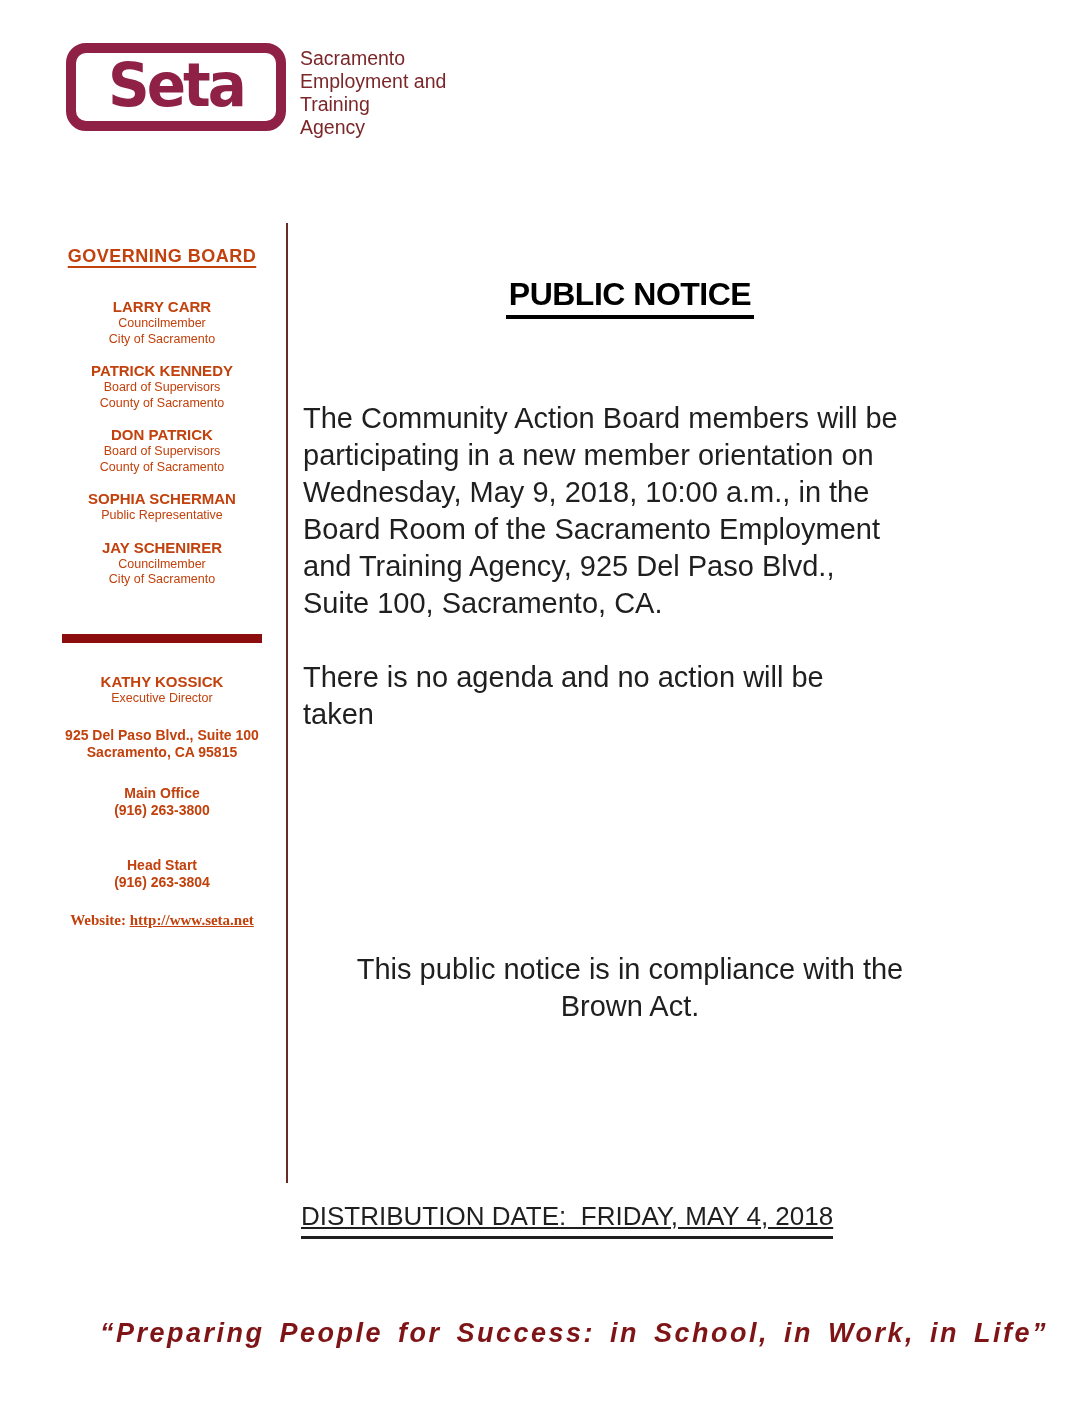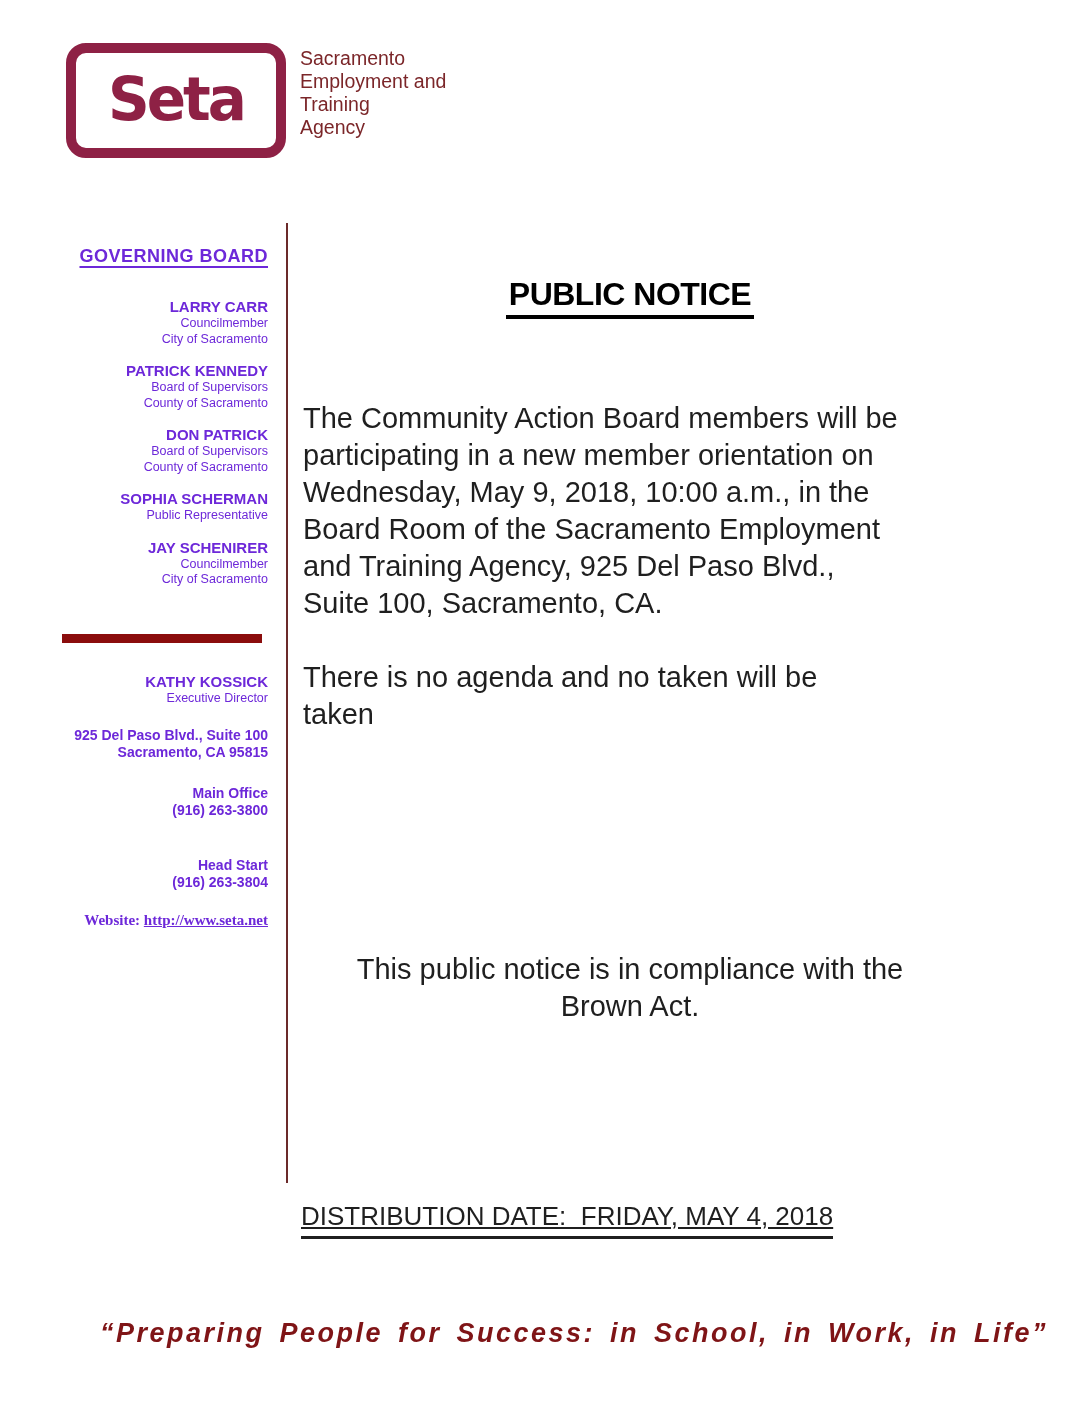--- a/index.html
+++ b/index.html
@@ -4,38 +4,38 @@
 <style>
   * { margin:0; padding:0; box-sizing:border-box; }
   html,body { background:#ffffff; }
   .page {
     position:relative; width:1088px; height:1408px; background:#ffffff;
     font-family:"Liberation Sans", sans-serif; overflow:hidden;
   }
 
   
   .logo-box {
-    position:absolute; left:66px; top:43px; width:220px; height:115px;
+    position:absolute; left:66px; top:43px; width:220px; height:88px;
     border:10px solid #8e2145; border-radius:20px;
     display:flex; align-items:center; justify-content:center;
   }
   .logo-word {
     font-family:"DejaVu Sans", sans-serif; font-weight:bold;
     font-size:58px; line-height:1; color:#8e2145; letter-spacing:-3px;
     transform:scaleY(1.05); margin-top:-4px;
   }
   .agency-name {
     position:absolute; left:300px; top:47px;
     color:#7b2629; font-size:19.5px; line-height:23px; font-weight:500;
   }
 
   
   .sidebar {
     position:absolute; left:56px; top:246px; width:212px;
-    text-align:right; color:#6d28d9;
+    text-align:center; color:#c2410c;
   }
   .gb-heading {
     font-size:18px; font-weight:bold; letter-spacing:0.5px;
     text-decoration:underline; text-decoration-thickness:2px; text-underline-offset:4px;
     margin-bottom:31px;
   }
   .member { margin-bottom:15px; }
   .member-name { font-size:15px; font-weight:bold; line-height:18px; display:block; }
   .member-role { font-size:12.5px; line-height:15.5px; display:block; }
   .side-bar-divider {
@@ -171,21 +171,21 @@
   <div class="para para-1">
     <div>The Community Action Board members will be</div>
     <div>participating in a new member orientation on</div>
     <div>Wednesday, May 9, 2018, 10:00 a.m., in the</div>
     <div>Board Room of the Sacramento Employment</div>
     <div>and Training Agency, 925 Del Paso Blvd.,</div>
     <div>Suite 100, Sacramento, CA.</div>
   </div>
 
   <div class="para para-2">
-    <div>There is no agenda and no taken will be</div>
+    <div>There is no agenda and no action will be</div>
     <div>taken</div>
   </div>
 
   <div class="compliance">
     <div>This public notice is in compliance with the</div>
     <div>Brown Act.</div>
   </div>
 
   <div class="distribution">
     <span>DISTRIBUTION DATE:  FRIDAY, MAY 4, 2018</span>

